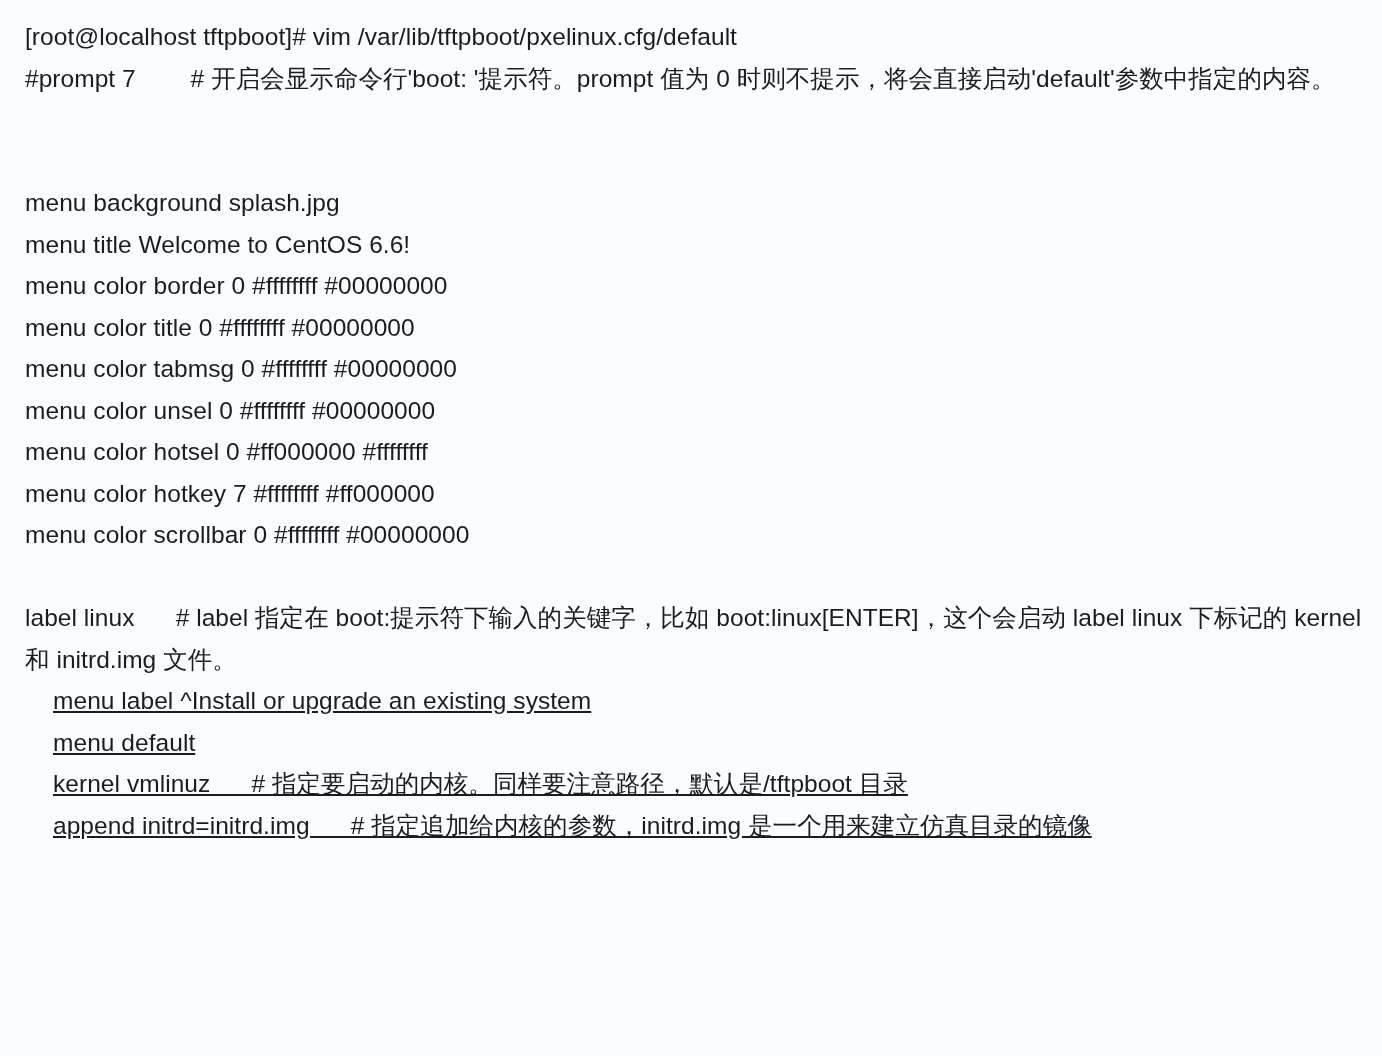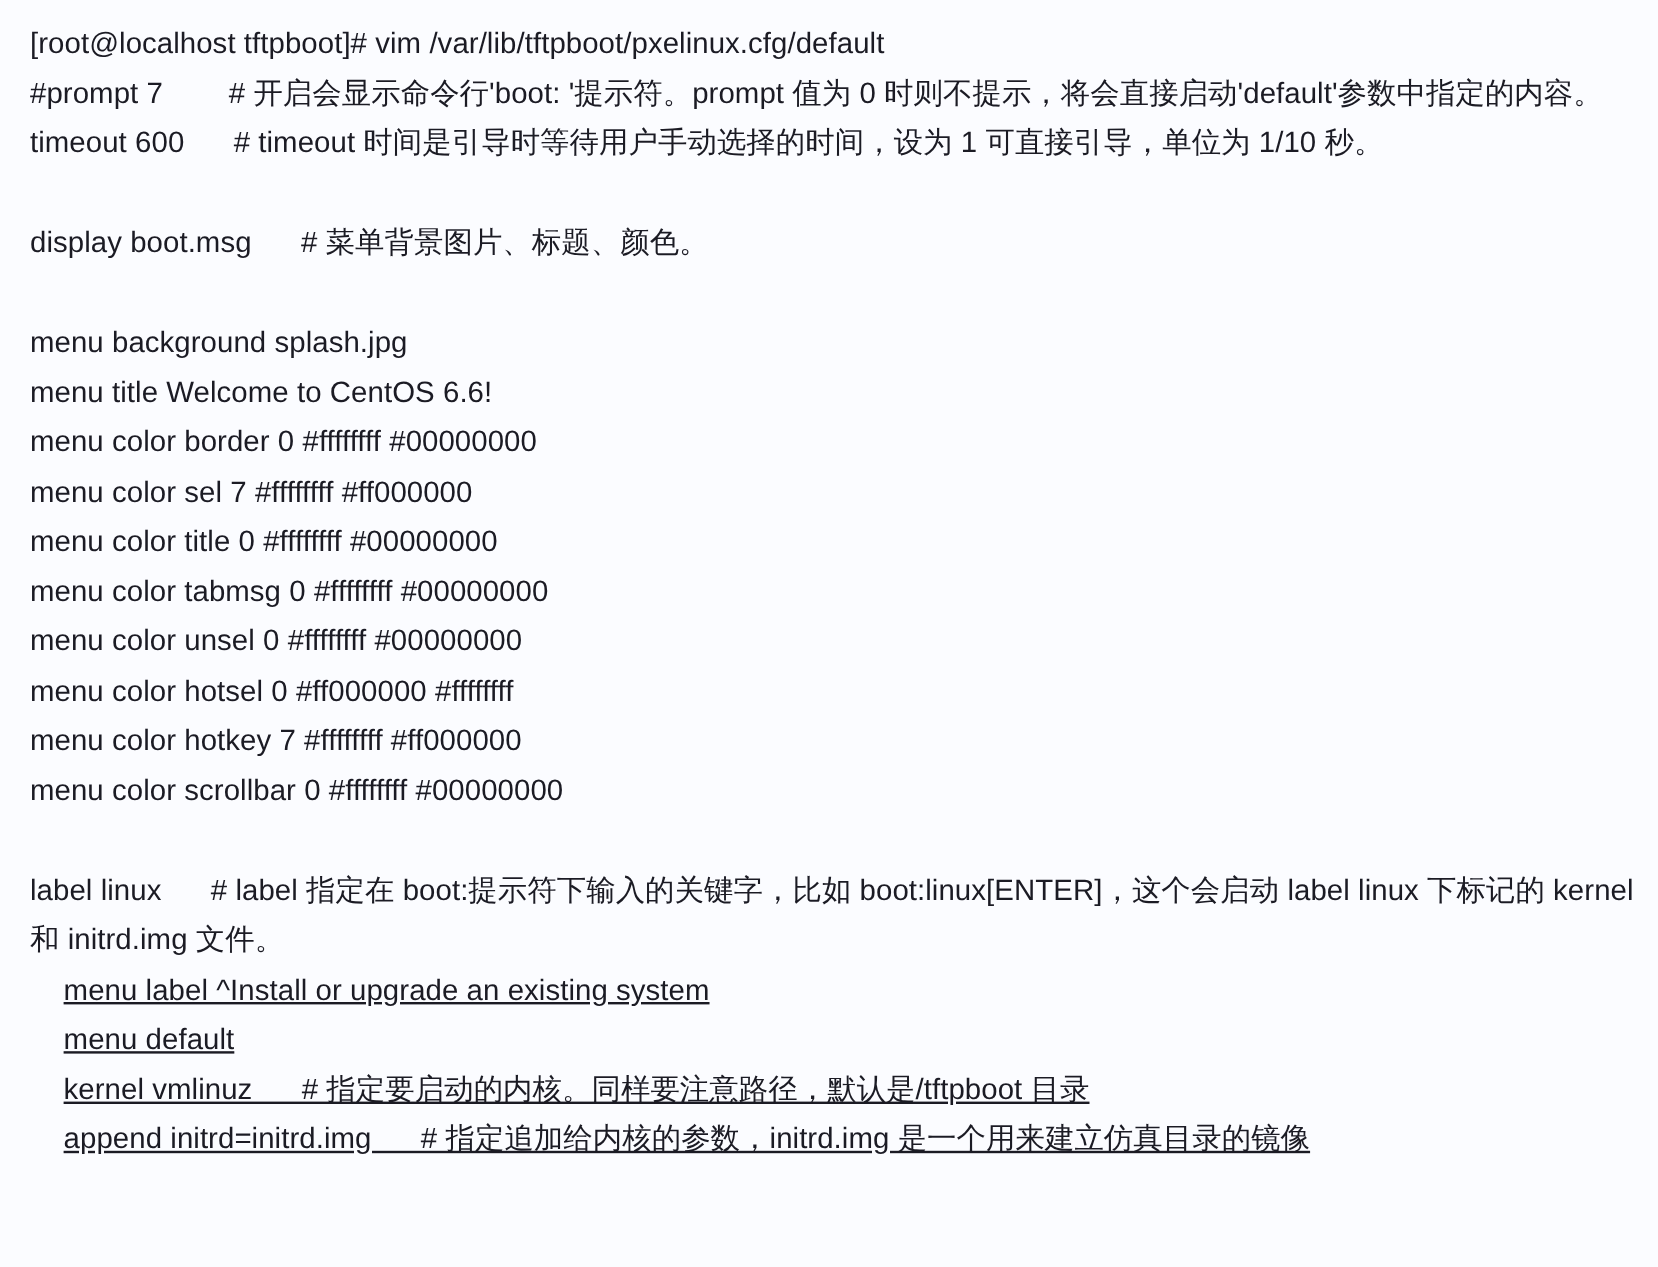--- a/index.html
+++ b/index.html
@@ -49,28 +49,25 @@
     text-decoration: underline;
   }
 </style>
 </head>
 <body>
 
 <div id="doc">
   <div class="code-block" id="code-block">
       <div class="line">[root@localhost tftpboot]# vim /var/lib/tftpboot/pxelinux.cfg/default</div>
       <div class="line">#prompt 7        # 开启会显示命令行'boot: '提示符。prompt 值为 0 时则不提示，将会直接启动'default'参数中指定的内容。</div>
-      <div class="line">timeout 600      # timeout 时间是引导时等待用户手动选择的时间，设为 1 可直接引导，单位为 1/10 秒。</div>
       <div class="line blank"></div>
-      <div class="line">display boot.msg      # 菜单背景图片、标题、颜色。</div>
       <div class="line blank"></div>
       <div class="line">menu background splash.jpg</div>
       <div class="line">menu title Welcome to CentOS 6.6!</div>
       <div class="line">menu color border 0 #ffffffff #00000000</div>
-      <div class="line">menu color sel 7 #ffffffff #ff000000</div>
       <div class="line">menu color title 0 #ffffffff #00000000</div>
       <div class="line">menu color tabmsg 0 #ffffffff #00000000</div>
       <div class="line">menu color unsel 0 #ffffffff #00000000</div>
       <div class="line">menu color hotsel 0 #ff000000 #ffffffff</div>
       <div class="line">menu color hotkey 7 #ffffffff #ff000000</div>
       <div class="line">menu color scrollbar 0 #ffffffff #00000000</div>
       <div class="line blank"></div>
       <div class="line">label linux      # label 指定在 boot:提示符下输入的关键字，比如 boot:linux[ENTER]，这个会启动 label linux 下标记的 kernel 和 initrd.img 文件。</div>
       <div class="line indent1">menu label ^Install or upgrade an existing system</div>
       <div class="line indent1">menu default</div>

